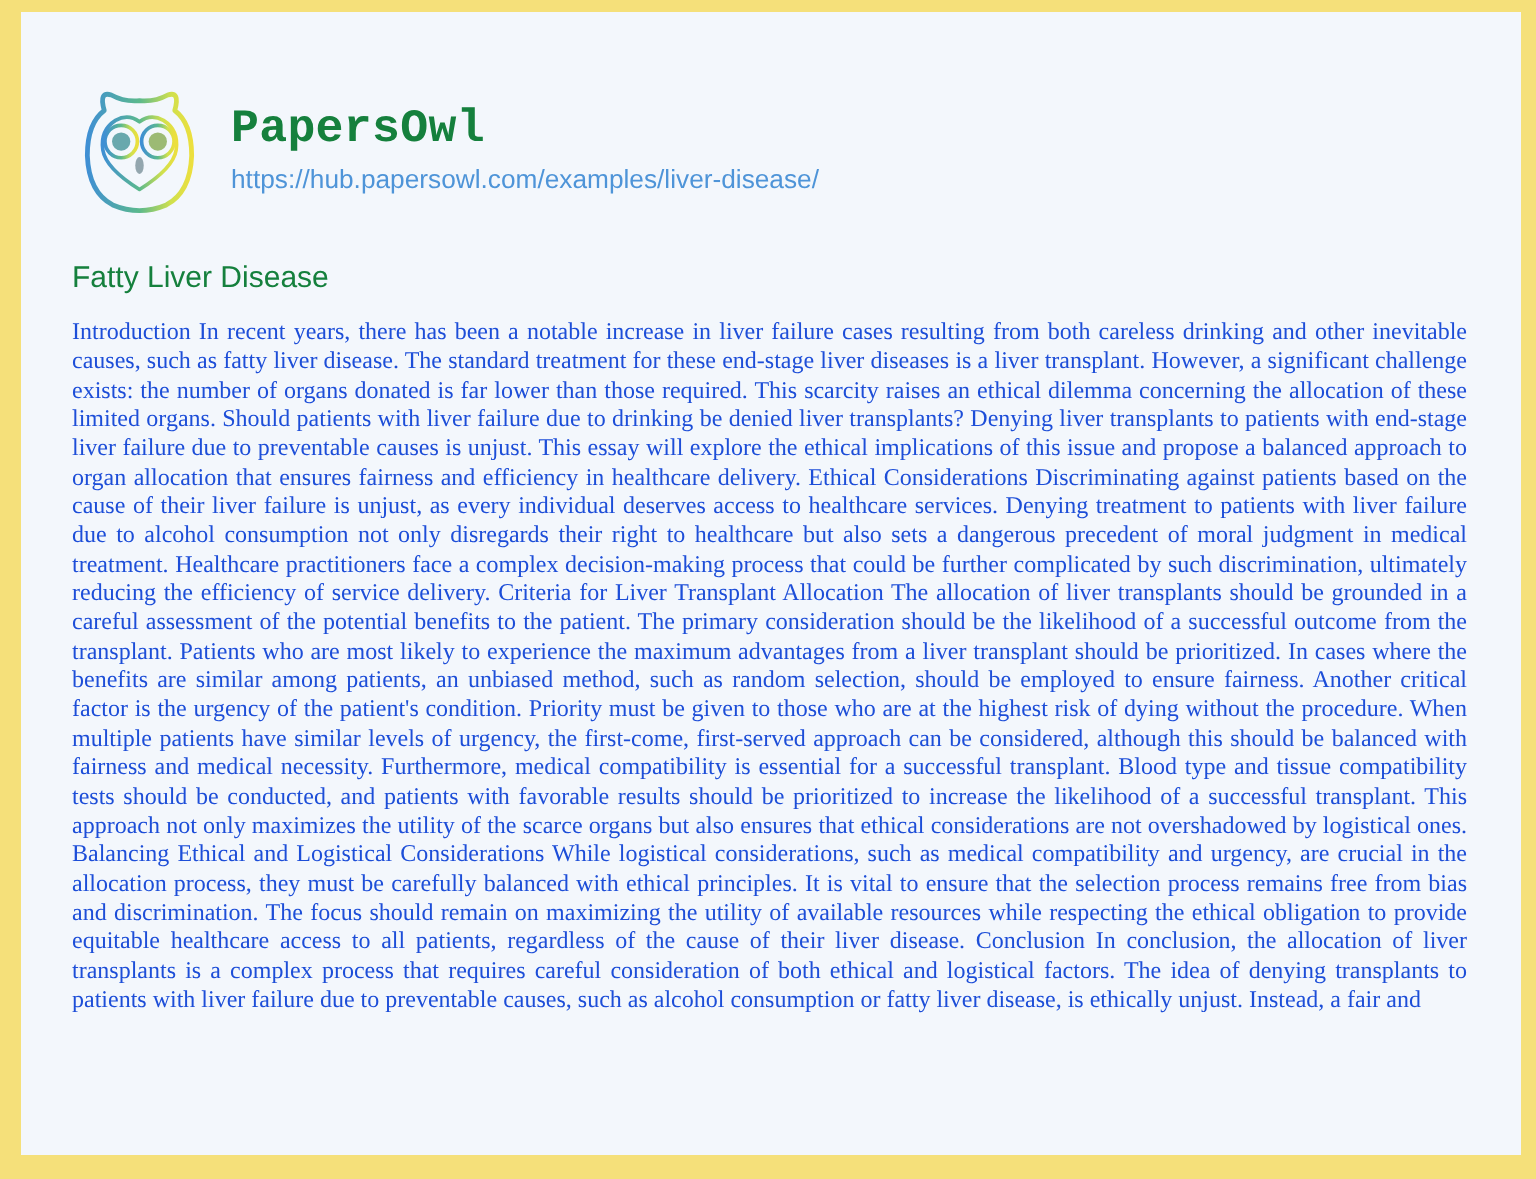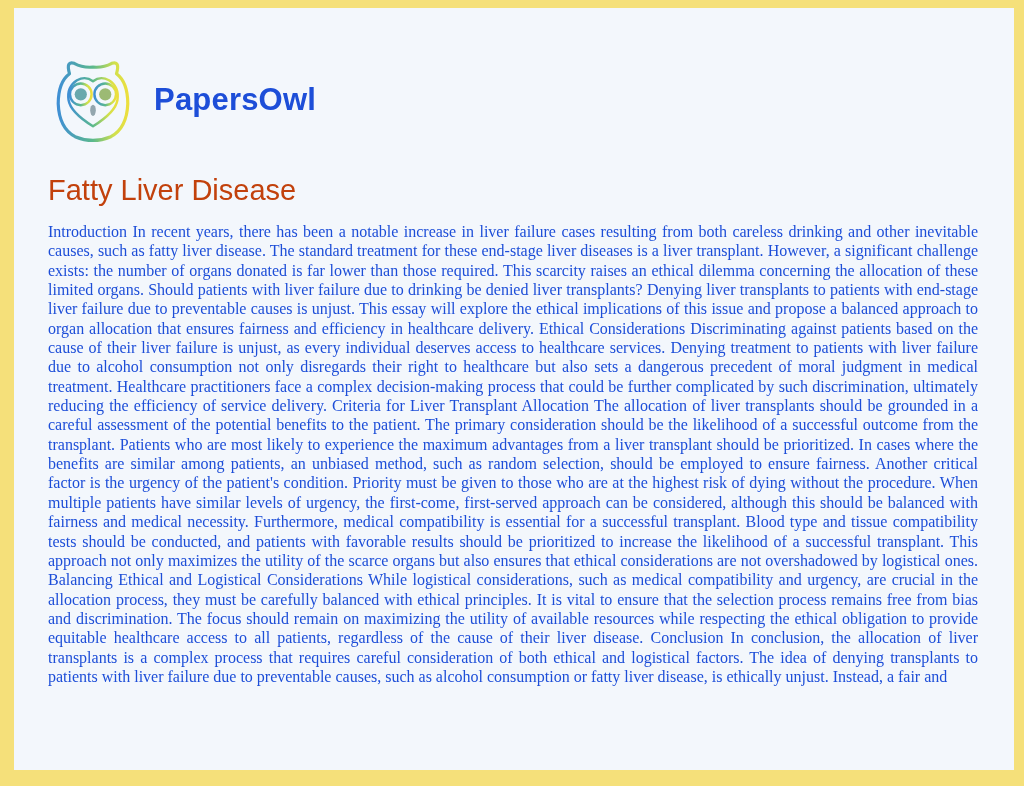--- a/index.html
+++ b/index.html
@@ -27,37 +27,38 @@
   }
   .logo-badge {
     width: 94px;
     height: 96px;
     flex: 0 0 auto;
   }
   .header-text { display: flex; flex-direction: column; }
   .brand {
     font-size: 31px;
     font-weight: 700;
-    color: #1d4ed8;
+    color: #15803d;
     letter-spacing: 0.2px;
     line-height: 1.1;
+    font-family: Liberation Mono, monospace;
   }
   .site-url {
     margin-top: 5px;
     font-size: 17.5px;
     color: #4e94d8;
     text-decoration: none;
     font-weight: 400;
   }
   .article { padding: 0 36px 0 34px; }
   .article-title {
     margin: 26px 0 0 0;
-    font-size: 29px;
+    font-size: 20px;
     font-weight: 400;
-    color: #c2410c;
+    color: #15803d;
     font-family: "Liberation Sans", sans-serif;
   }
   .article-body {
     margin: 15px 0 0 0;
     font-family: "Liberation Serif", serif;
     font-size: 16px;
     line-height: 19.35px;
     color: #1d4ed8;
     text-align: justify;
   }
@@ -89,20 +90,21 @@
 
         <circle cx="63" cy="44" r="11.5" fill="none" stroke="url(#owlgrad)" stroke-width="2.6"></circle>
         <circle cx="63" cy="44" r="6.5" fill="#9cba74"></circle>
 
         <ellipse cx="50" cy="61" rx="3" ry="6" fill="#93a6ae"></ellipse>
       </svg>
     </div>
 
     <div class="header-text">
       <div class="brand">PapersOwl</div>
+      <a class="site-url" href="#">https://hub.papersowl.com/examples/liver-disease/</a>
     </div>
 
   </div>
 
   <div class="article">
     <h1 class="article-title">Fatty Liver Disease</h1>
     <p class="article-body">Introduction In recent years, there has been a notable increase in liver failure cases resulting from both careless drinking and other inevitable causes, such as fatty liver disease. The standard treatment for these end-stage liver diseases is a liver transplant. However, a significant challenge exists: the number of organs donated is far lower than those required. This scarcity raises an ethical dilemma concerning the allocation of these limited organs. Should patients with liver failure due to drinking be denied liver transplants? Denying liver transplants to patients with end-stage liver failure due to preventable causes is unjust. This essay will explore the ethical implications of this issue and propose a balanced approach to organ allocation that ensures fairness and efficiency in healthcare delivery. Ethical Considerations Discriminating against patients based on the cause of their liver failure is unjust, as every individual deserves access to healthcare services. Denying treatment to patients with liver failure due to alcohol consumption not only disregards their right to healthcare but also sets a dangerous precedent of moral judgment in medical treatment. Healthcare practitioners face a complex decision-making process that could be further complicated by such discrimination, ultimately reducing the efficiency of service delivery. Criteria for Liver Transplant Allocation The allocation of liver transplants should be grounded in a careful assessment of the potential benefits to the patient. The primary consideration should be the likelihood of a successful outcome from the transplant. Patients who are most likely to experience the maximum advantages from a liver transplant should be prioritized. In cases where the benefits are similar among patients, an unbiased method, such as random selection, should be employed to ensure fairness. Another critical factor is the urgency of the patient's condition. Priority must be given to those who are at the highest risk of dying without the procedure. When multiple patients have similar levels of urgency, the first-come, first-served approach can be considered, although this should be balanced with fairness and medical necessity. Furthermore, medical compatibility is essential for a successful transplant. Blood type and tissue compatibility tests should be conducted, and patients with favorable results should be prioritized to increase the likelihood of a successful transplant. This approach not only maximizes the utility of the scarce organs but also ensures that ethical considerations are not overshadowed by logistical ones. Balancing Ethical and Logistical Considerations While logistical considerations, such as medical compatibility and urgency, are crucial in the allocation process, they must be carefully balanced with ethical principles. It is vital to ensure that the selection process remains free from bias and discrimination. The focus should remain on maximizing the utility of available resources while respecting the ethical obligation to provide equitable healthcare access to all patients, regardless of the cause of their liver disease. Conclusion In conclusion, the allocation of liver transplants is a complex process that requires careful consideration of both ethical and logistical factors. The idea of denying transplants to patients with liver failure due to preventable causes, such as alcohol consumption or fatty liver disease, is ethically unjust. Instead, a fair and</p>
   </div>
 
 </div>

